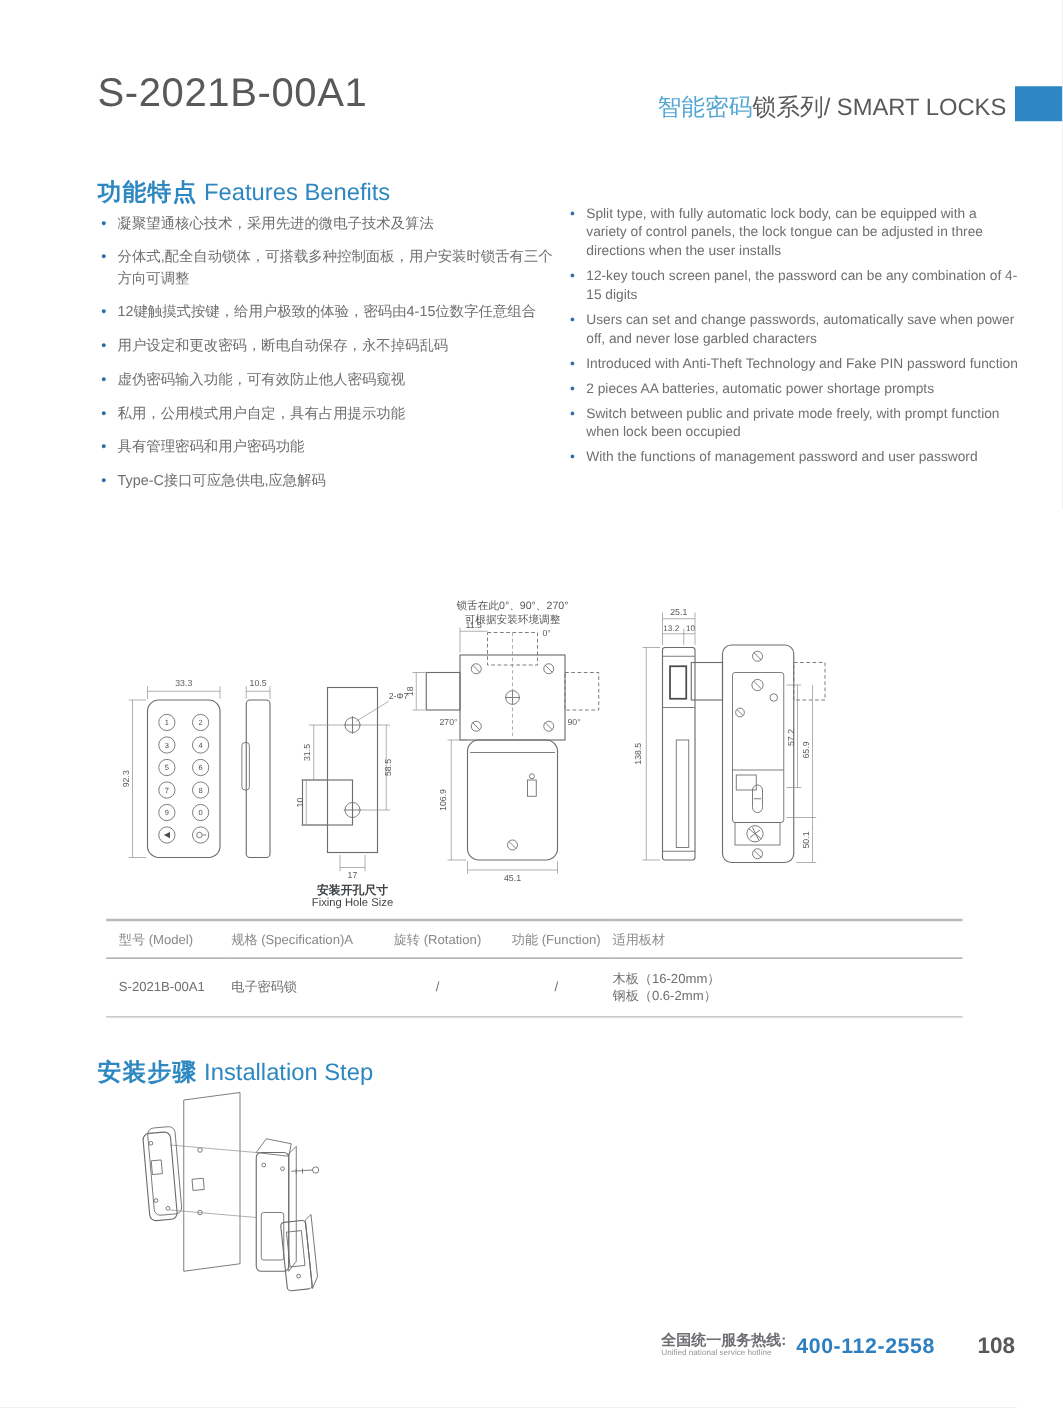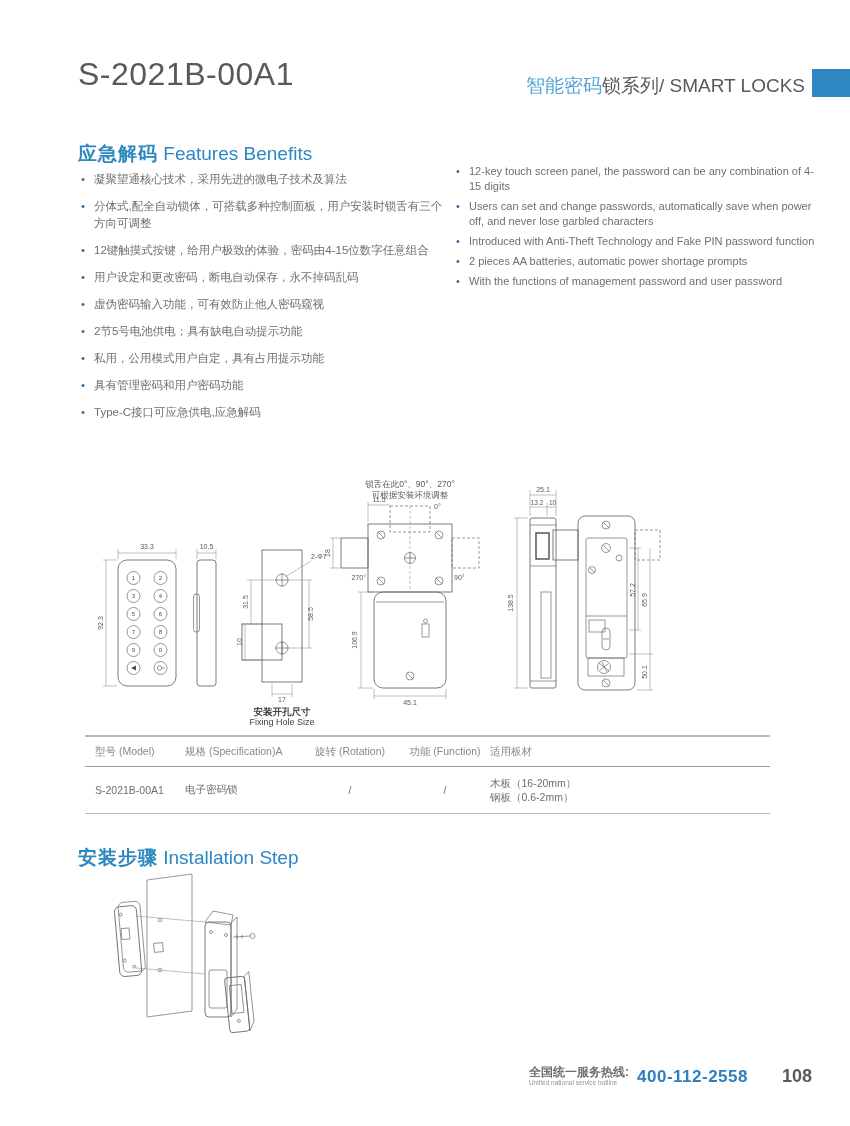--- a/index.html
+++ b/index.html
@@ -61,38 +61,39 @@
 
 <div class="page">
 
   <div class="model-title">S-2021B-00A1</div>
   <div class="series-line">
     <span class="hl">智能密码</span><span>锁系列/ SMART LOCKS</span>
   </div>
   <div class="corner-block" style="background:#2e87c3"></div>
 
   <div class="sec-head" id="features-head">
-    <span class="cn">应急解码</span><span> Features Benefits</span>
+    <span class="cn">功能特点</span><span> Features Benefits</span>
   </div>
   <ul class="feat" id="feat-cn">
     <li>凝聚望通核心技术，采用先进的微电子技术及算法</li>
     <li>分体式,配全自动锁体，可搭载多种控制面板，用户安装时锁舌有三个方向可调整</li>
     <li>12键触摸式按键，给用户极致的体验，密码由4-15位数字任意组合</li>
     <li>用户设定和更改密码，断电自动保存，永不掉码乱码</li>
     <li>虚伪密码输入功能，可有效防止他人密码窥视</li>
-    <li>2节5号电池供电；具有缺电自动提示功能</li>
     <li>私用，公用模式用户自定，具有占用提示功能</li>
     <li>具有管理密码和用户密码功能</li>
     <li>Type-C接口可应急供电,应急解码</li>
   </ul>
   <ul class="feat" id="feat-en">
+    <li>Split type, with fully automatic lock body, can be equipped with a variety of control panels, the lock tongue can be adjusted in three directions when the user installs</li>
     <li>12-key touch screen panel, the password can be any combination of 4-15 digits</li>
     <li>Users can set and change passwords, automatically save when power off, and never lose garbled characters</li>
     <li>Introduced with Anti-Theft Technology and Fake PIN password function</li>
     <li>2 pieces AA batteries, automatic power shortage prompts</li>
+    <li>Switch between public and private mode freely, with prompt function when lock been occupied</li>
     <li>With the functions of management password and user password</li>
   </ul>
 
 
   <svg class="drawings" width="600" height="250" viewBox="0 0 600 250">
 
     <g>
       <rect class="ln" x="33" y="82" width="58" height="126" rx="9"></rect>
       <g class="ln2">
         <circle cx="48.5" cy="100" r="6.5"></circle>

